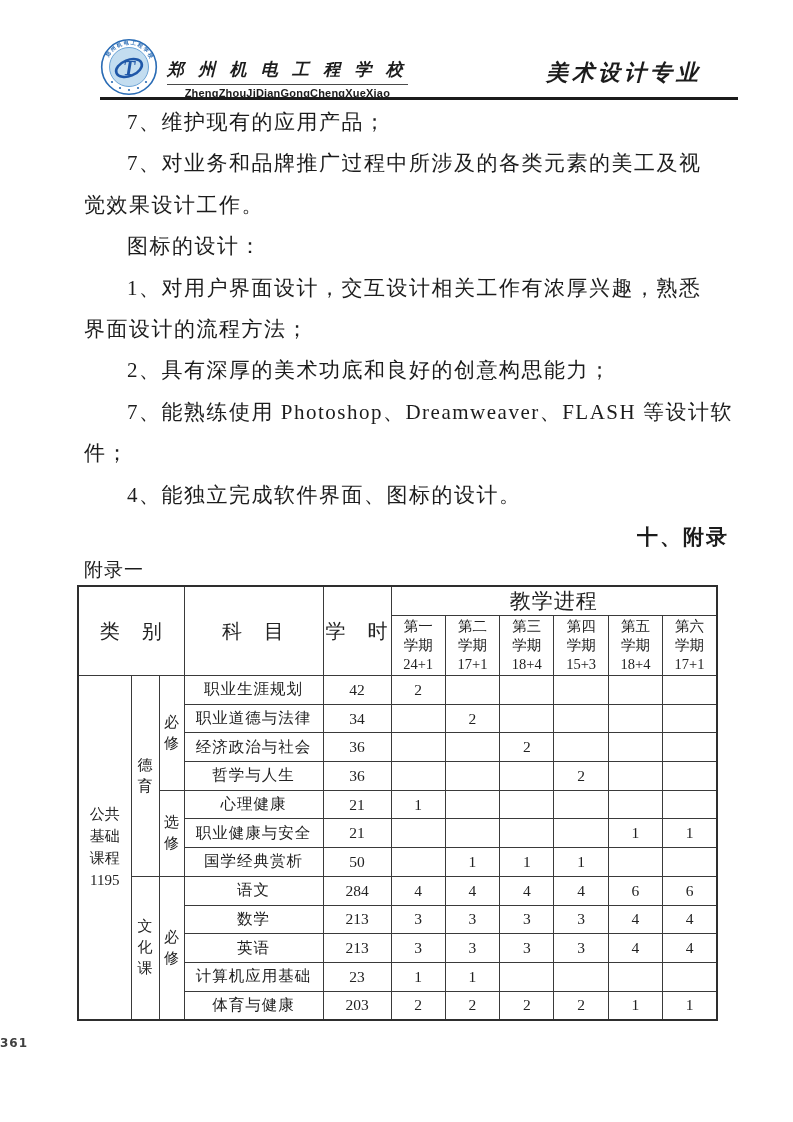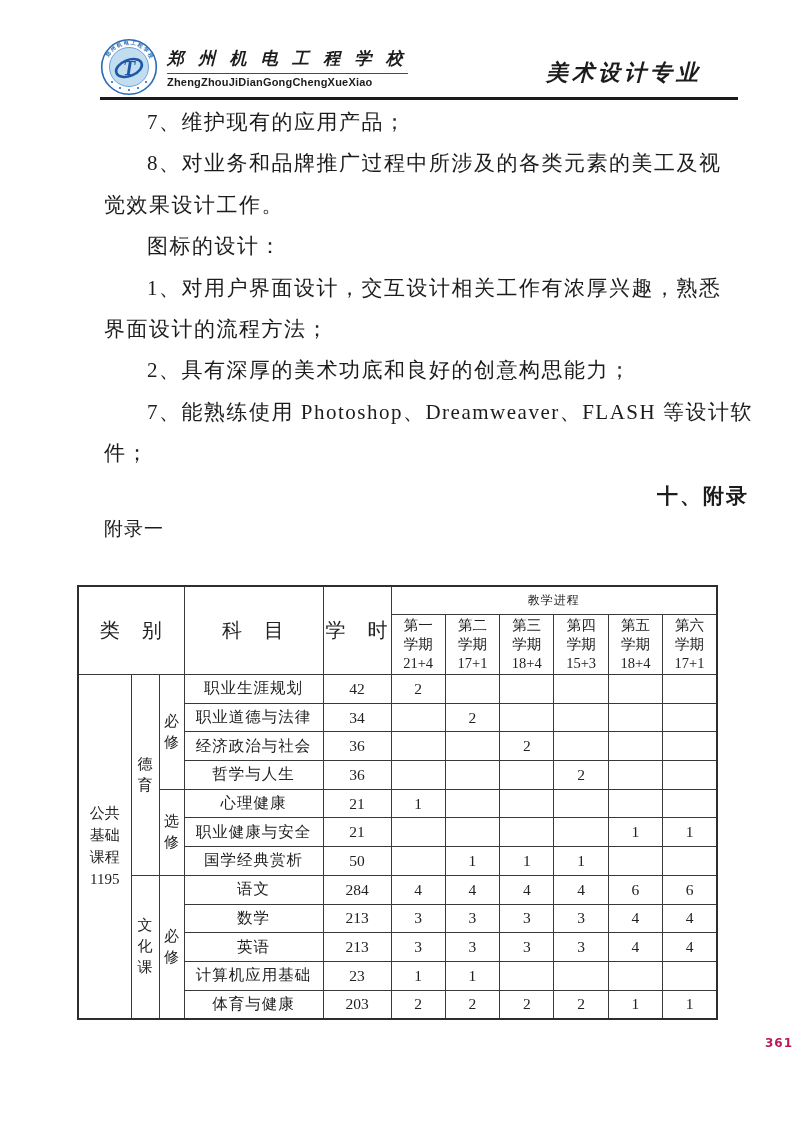--- a/index.html
+++ b/index.html
@@ -14,40 +14,40 @@
   }
 
   
   .header {
     position:absolute; left:100px; top:36px; width:638px; height:61px;
     border-bottom:3px solid #1b1b1b;
     display:flex; justify-content:space-between; align-items:flex-start;
   }
   .logo-lockup { display:flex; align-items:flex-start; }
   .logo-badge { width:58px; height:58px; margin-top:2px; flex:0 0 auto; }
-  .name-block { margin-left:9px; margin-top:11px; }
+  .name-block { margin-left:9px; margin-top:22px;text-align:center; }
   .school-name {
     font-size:17px; font-weight:bold; letter-spacing:5px;
     border-bottom:1.5px solid #4a4a4a; padding-bottom:3px; white-space:nowrap;
     font-style:italic;
   }
   .school-pinyin {
     font-family:"Liberation Sans", sans-serif;
     font-size:11px; font-weight:bold; letter-spacing:0.2px; margin-top:2px;
     white-space:nowrap;
   }
   .major-title {
     margin-top:22px; margin-right:36px;
     font-size:22px; font-weight:bold; font-style:italic; letter-spacing:4px;
     white-space:nowrap;
     margin-left:40px;
   }
 
   
-  .content { position:absolute; left:104px; top:102px; width:645px; }
+  .content { position:absolute; left:84px; top:102px; width:645px; }
   .para-line {
     font-size:21px; line-height:41.4px; height:41.4px;
     letter-spacing:1.5px; white-space:nowrap;
   }
   .para-line.indent { text-indent:43px; }
   .appendix-heading {
     margin-top:3px; margin-left:17px;
     font-family:"Liberation Sans", sans-serif;
     font-weight:bold; font-size:21px; line-height:36px; letter-spacing:2px;text-align:right;
   }
@@ -58,33 +58,33 @@
     position:absolute; left:77px; top:585px;
     width:641px; border-collapse:collapse; table-layout:fixed;
     font-size:15.5px; color:#222;
     border:2px solid #2e2e2e;
   }
   .sched-table th, .sched-table td {
     border:1px solid #3a3a3a; padding:0; text-align:center; vertical-align:middle;
     font-weight:normal; overflow:hidden;
   }
   .th-main { font-size:20px; letter-spacing:1px; }
-  .th-progress { height:27px; font-size:12px; letter-spacing:1px; }
+  .th-progress { height:27px; font-size:21px; letter-spacing:1px; }
   .th-sem { height:59px; font-size:14.5px; line-height:19px; white-space:pre-line; }
   .sched-table tbody tr { height:28.7px; }
   .cell-subject { text-align:left; padding-left:9px; letter-spacing:1px; }
   .cell-vert { white-space:pre-line; line-height:21px; font-size:15px; letter-spacing:0; }
   .cell-vert.tall { line-height:22px; }
 
   
   .page-number {
     position:absolute; left:0; top:1036px; width:100%;
-    text-align:right;
+    text-align:left;
     font-family:"DejaVu Sans", sans-serif;
-    font-size:12px; font-weight:bold; color:#be185d; letter-spacing:1px;
+    font-size:12px; font-weight:bold; color:#404040; letter-spacing:1px;
   }
 </style>
 </head>
 <body>
 
 <div class="page">
 
   <div class="header">
     <div class="logo-lockup">
       <div class="logo-badge">
@@ -109,28 +109,29 @@
       <div class="name-block">
         <div class="school-name">郑 州 机 电 工 程 学 校</div>
         <div class="school-pinyin">ZhengZhouJiDianGongChengXueXiao</div>
       </div>
     </div>
     <div class="major-title">美术设计专业</div>
   </div>
 
   <div class="content">
     <div class="para-line indent">7、维护现有的应用产品；</div>
-    <div class="para-line indent">8、对业务和品牌推广过程中所涉及的各类元素的美工及视</div>
+    <div class="para-line indent">7、对业务和品牌推广过程中所涉及的各类元素的美工及视</div>
     <div class="para-line">觉效果设计工作。</div>
     <div class="para-line indent">图标的设计：</div>
     <div class="para-line indent">1、对用户界面设计，交互设计相关工作有浓厚兴趣，熟悉</div>
     <div class="para-line">界面设计的流程方法；</div>
     <div class="para-line indent">2、具有深厚的美术功底和良好的创意构思能力；</div>
     <div class="para-line indent">7、能熟练使用 Photoshop、Dreamweaver、FLASH 等设计软</div>
     <div class="para-line">件；</div>
+    <div class="para-line indent">4、能独立完成软件界面、图标的设计。</div>
     <div class="appendix-heading">十、附录</div>
     <div class="appendix-label">附录一</div>
   </div>
 
   <table class="sched-table">
     <colgroup>
       <col style="width:53px">
         <col style="width:28px">
         <col style="width:25px">
       <col style="width:139px">
@@ -145,21 +146,21 @@
     <thead>
       <tr>
         <th colspan="3" rowspan="2" class="th-main">类　别</th>
         <th rowspan="2" class="th-main">科　目</th>
         <th rowspan="2" class="th-main">学　时</th>
         <th colspan="6" class="th-progress">教学进程</th>
       </tr>
       <tr>
         <th class="th-sem">第一
 学期
-21+4</th>
+24+1</th>
         <th class="th-sem">第二
 学期
 17+1</th>
         <th class="th-sem">第三
 学期
 18+4</th>
         <th class="th-sem">第四
 学期
 15+3</th>
         <th class="th-sem">第五

